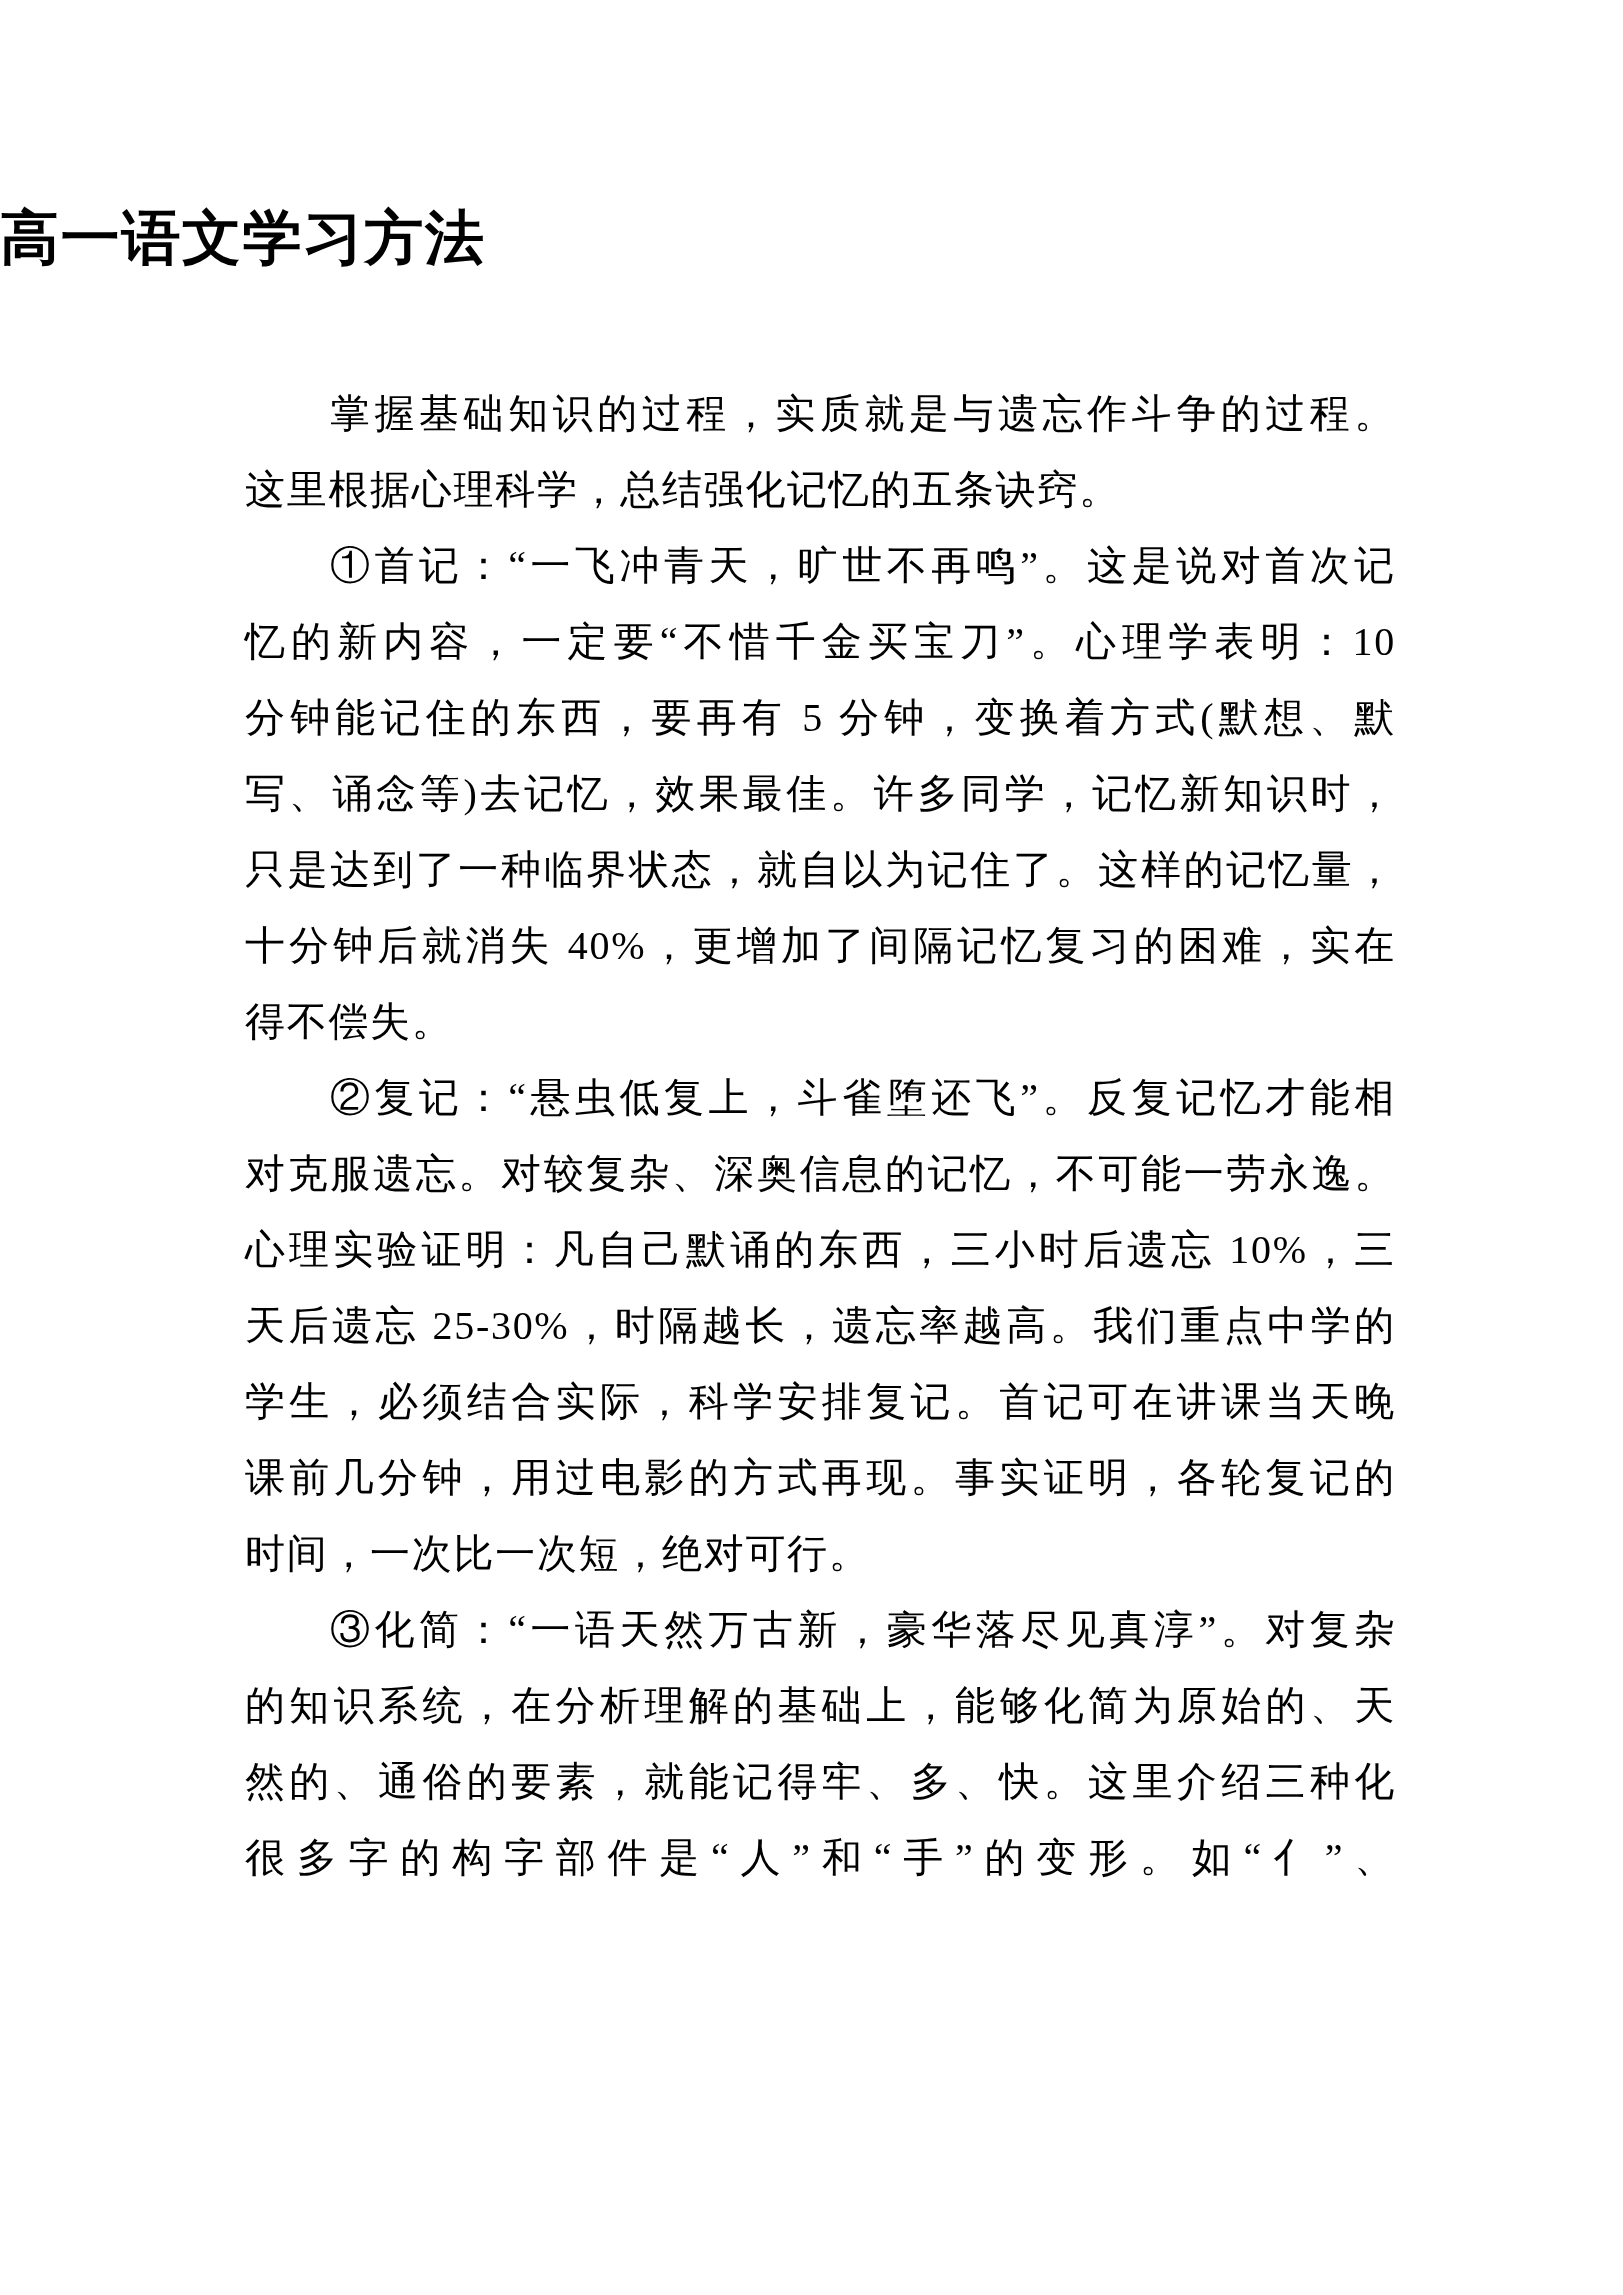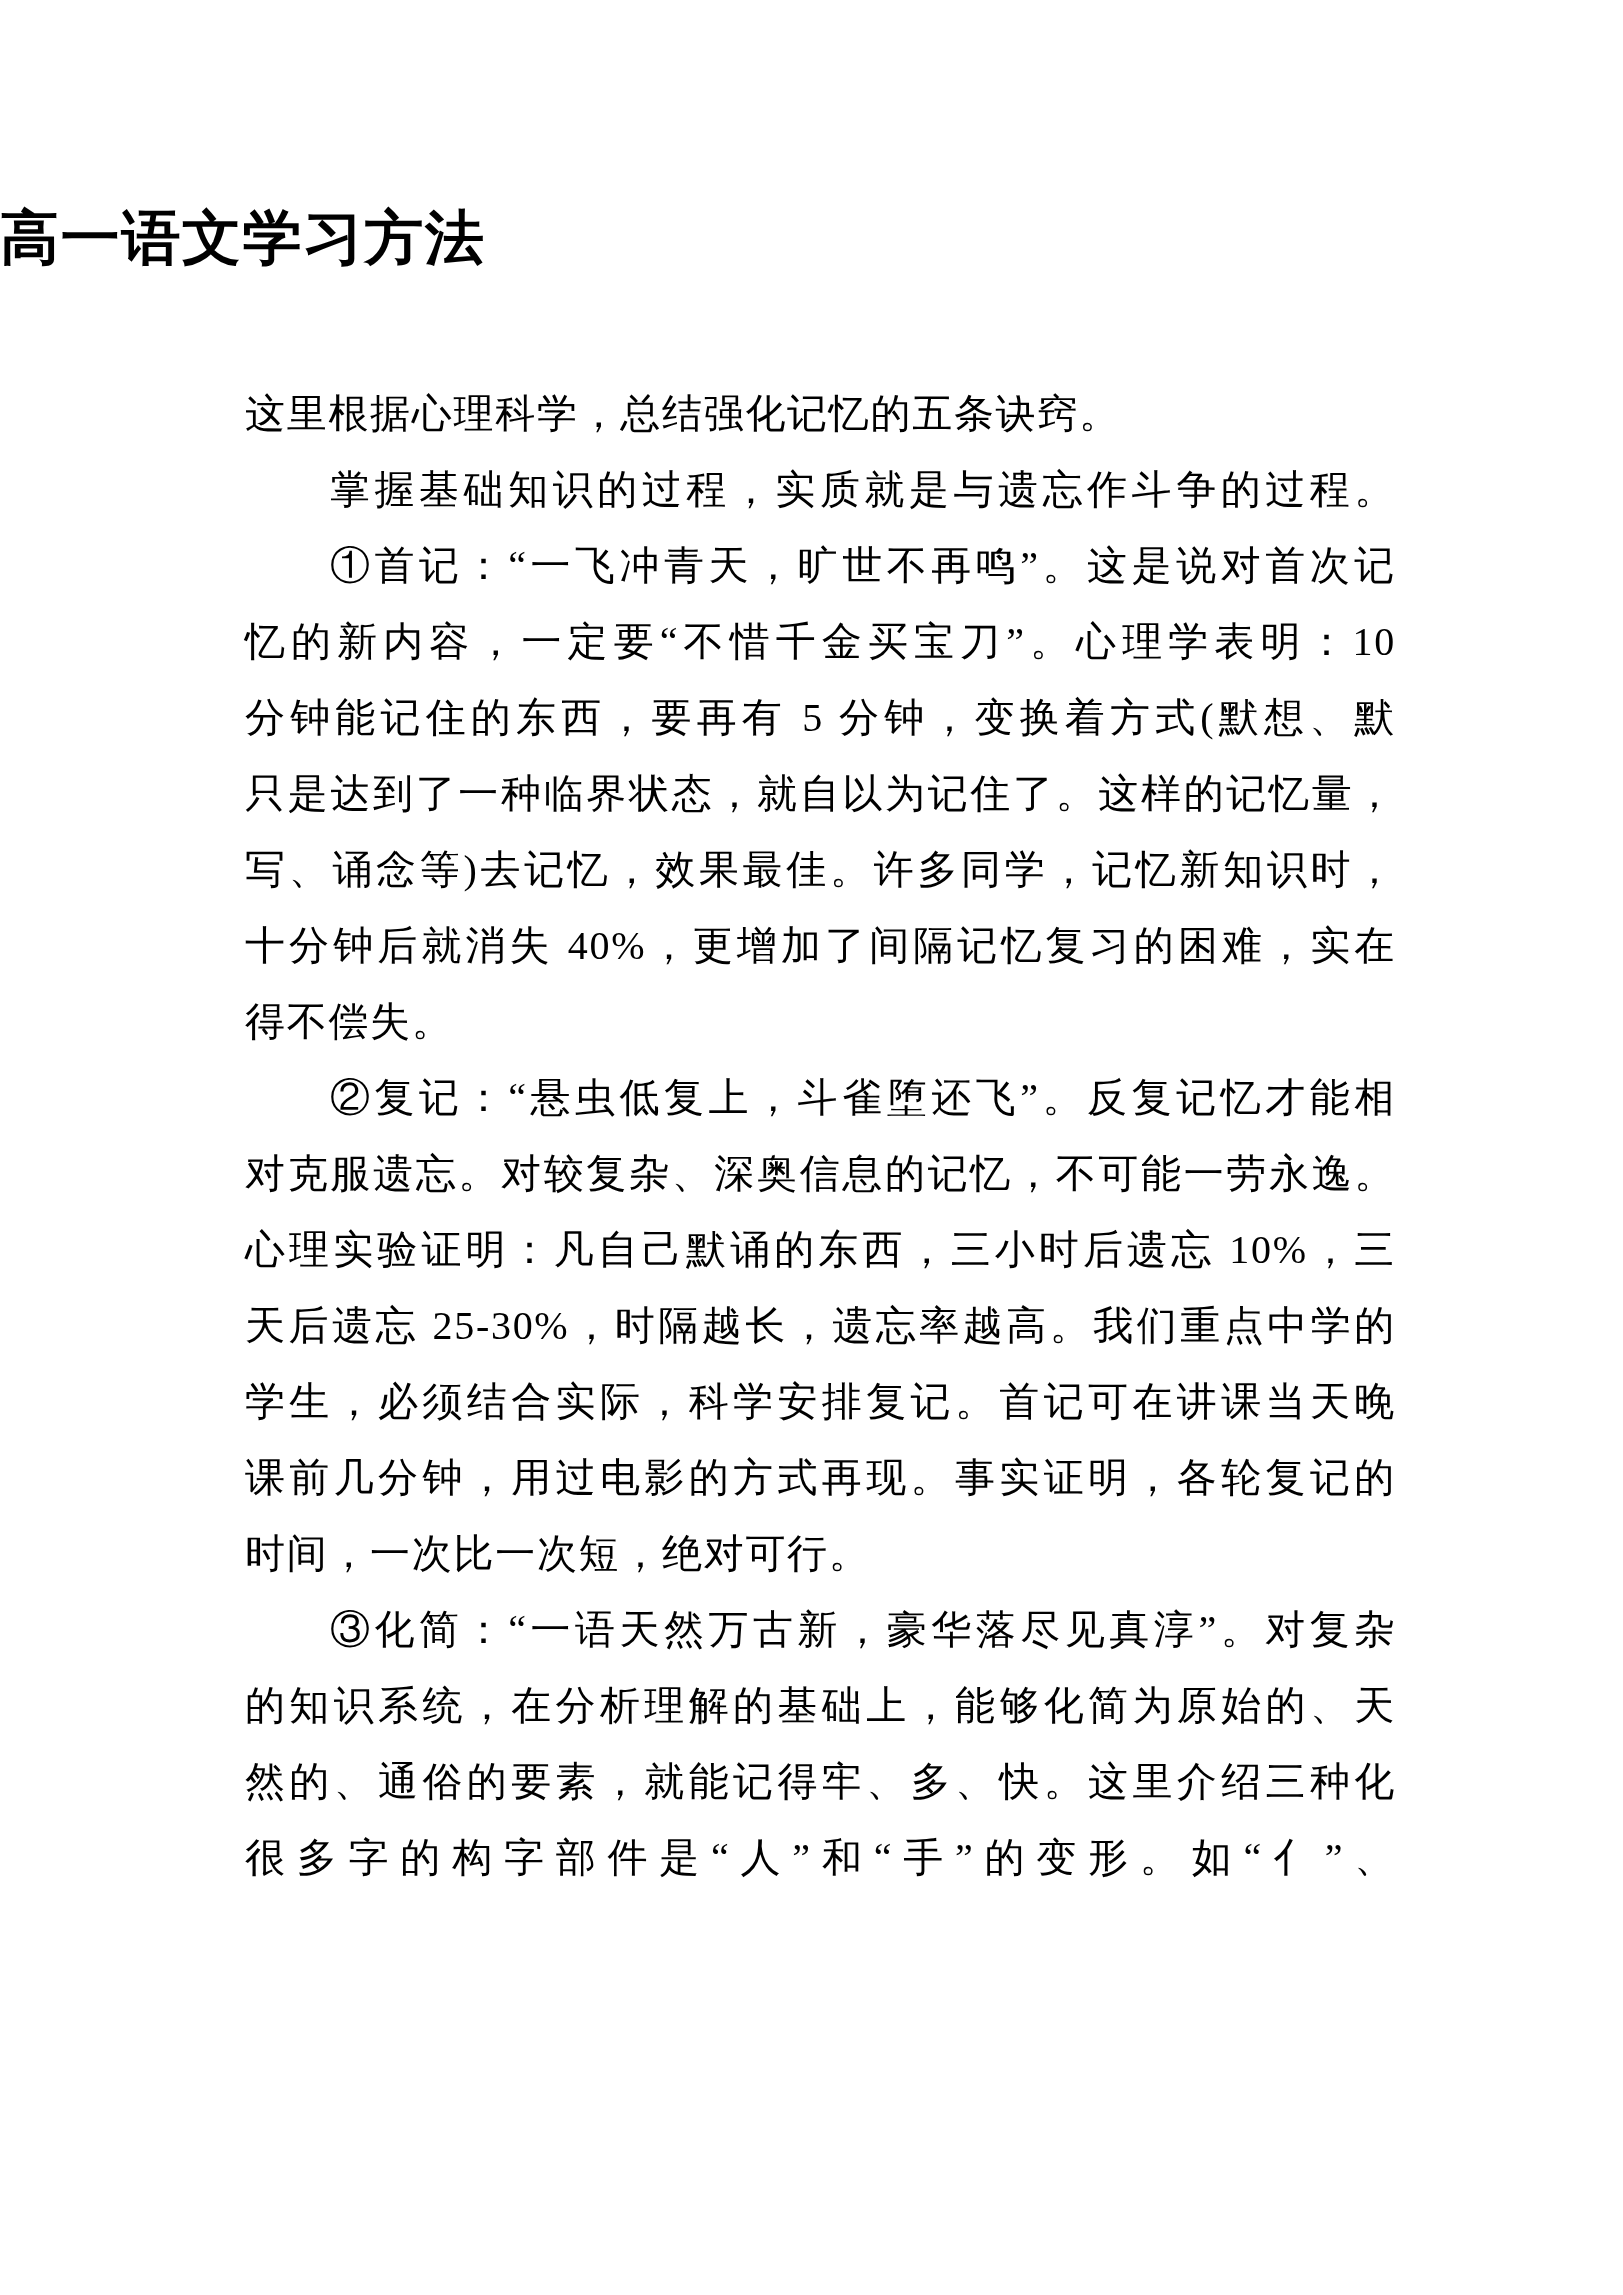--- a/index.html
+++ b/index.html
@@ -56,27 +56,27 @@
   }
 </style>
 </head>
 <body>
 
 <div class="page">
 
   <h1 class="doc-title">高一语文学习方法</h1>
 
   <div class="body-text">
+    <div class="line justify indent">掌握基础知识的过程，实质就是与遗忘作斗争的过程。</div>
     <div class="line left">这里根据心理科学，总结强化记忆的五条诀窍。</div>
-    <div class="line justify indent">掌握基础知识的过程，实质就是与遗忘作斗争的过程。</div>
     <div class="line justify indent">①首记：“一飞冲青天，旷世不再鸣”。这是说对首次记</div>
     <div class="line justify">忆的新内容，一定要“不惜千金买宝刀”。心理学表明：10</div>
     <div class="line justify">分钟能记住的东西，要再有 5 分钟，变换着方式(默想、默</div>
+    <div class="line justify">写、诵念等)去记忆，效果最佳。许多同学，记忆新知识时，</div>
     <div class="line justify">只是达到了一种临界状态，就自以为记住了。这样的记忆量，</div>
-    <div class="line justify">写、诵念等)去记忆，效果最佳。许多同学，记忆新知识时，</div>
     <div class="line justify">十分钟后就消失 40%，更增加了间隔记忆复习的困难，实在</div>
     <div class="line left">得不偿失。</div>
     <div class="line justify indent">②复记：“悬虫低复上，斗雀堕还飞”。反复记忆才能相</div>
     <div class="line justify">对克服遗忘。对较复杂、深奥信息的记忆，不可能一劳永逸。</div>
     <div class="line justify">心理实验证明：凡自己默诵的东西，三小时后遗忘 10%，三</div>
     <div class="line justify">天后遗忘 25-30%，时隔越长，遗忘率越高。我们重点中学的</div>
     <div class="line justify">学生，必须结合实际，科学安排复记。首记可在讲课当天晚</div>
     <div class="line justify">课前几分钟，用过电影的方式再现。事实证明，各轮复记的</div>
     <div class="line left">时间，一次比一次短，绝对可行。</div>
     <div class="line justify indent">③化简：“一语天然万古新，豪华落尽见真淳”。对复杂</div>

